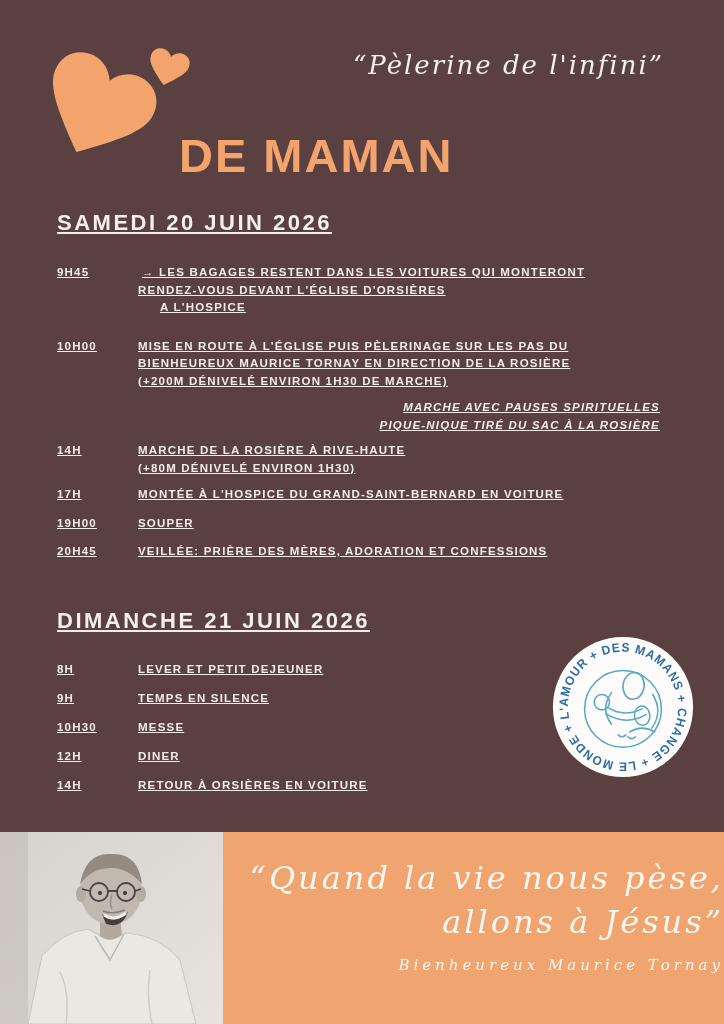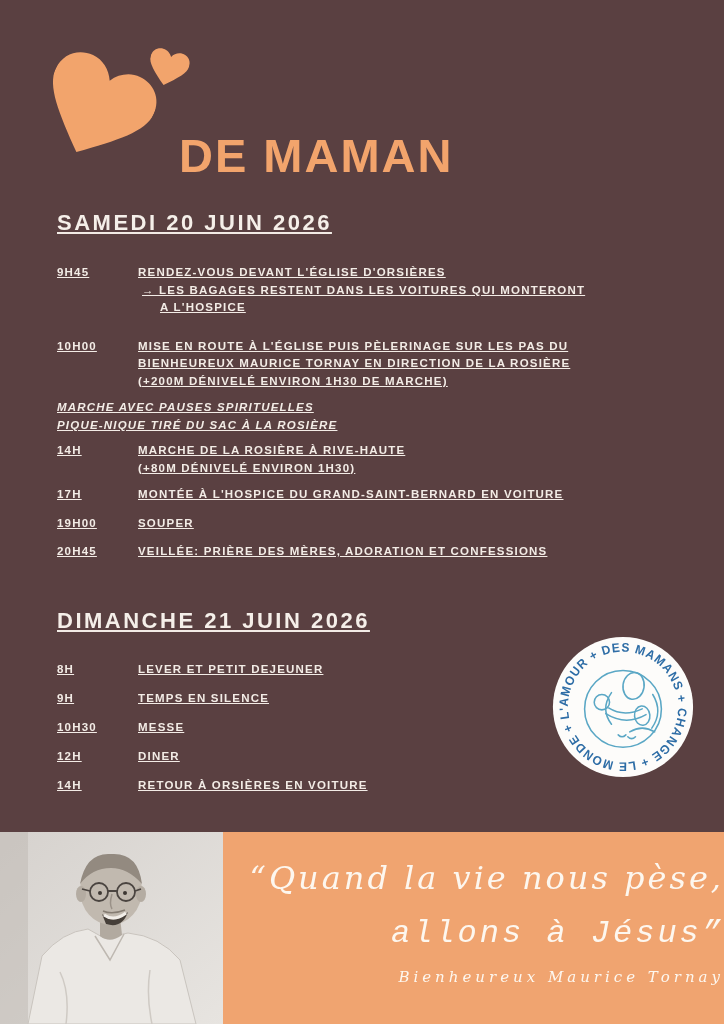--- a/index.html
+++ b/index.html
@@ -40,21 +40,21 @@
   .section-dimanche .section-heading { }
   .row { display: grid; grid-template-columns: 81px 1fr; }
   .row .time { font-size: 11.5px; font-weight: 700; letter-spacing: 1.2px; line-height: 17.5px; }
   .row .line { font-size: 11.5px; font-weight: 700; letter-spacing: 1.2px; line-height: 17.5px; white-space: nowrap; }
   .line.indent-arrow { padding-left: 4px; }
   .line.indent-deep  { padding-left: 22px; }
   .mb-21 { margin-bottom: 21px; }
   .mb-9  { margin-bottom: 9px; }
   .mb-11 { margin-bottom: 11px; }
   .note {
-    text-align: left; margin-bottom: 8px;
+    text-align: right; margin-bottom: 8px;
     font-style: italic;
   }
   .note .line {
     font-size: 11.5px; font-weight: 700; letter-spacing: 1.2px; line-height: 17.5px;
   }
   .section-dimanche .row { margin-bottom: 14px; }
   .section-dimanche .row .time,
   .section-dimanche .row .line { line-height: 15px; }
 
   
@@ -66,44 +66,45 @@
 
   
   .footer { position: absolute; left: 0; top: 832px; width: 724px; height: 192px; }
   .photo { position: absolute; left: 0; top: 0; width: 223px; height: 192px; }
   .quote-panel {
     position: absolute; left: 223px; top: 0; width: 501px; height: 192px;
     background: #f0a470; text-align: right; box-sizing: border-box; padding-top: 26px;
     font-family: "DejaVu Serif", serif; font-style: italic; color: #fdf7ef;
   }
   .quote-line1 { font-size: 32px; letter-spacing: 3px; line-height: 40px; }
-  .quote-line2 { font-size: 32px; letter-spacing: 3px; line-height: 40px; margin-top: 16px; font-family: Liberation Mono, monospace; }
+  .quote-line2 { font-size: 32px; letter-spacing: 3px; line-height: 40px; margin-top: 4px; }
   .quote-attrib { font-size: 15px; letter-spacing: 4px; margin-top: 14px; margin-left: 16px; }
 </style>
 </head>
 <body>
 
 <div class="page">
 
   <svg class="heart heart-large" viewBox="0 0 100 90">
     <path d="M50 88 C20 62 0 44 0 26 C0 10 12 0 26 0 C36 0 45 6 50 15 C55 6 64 0 74 0 C88 0 100 10 100 26 C100 44 80 62 50 88 Z" fill="#f2a46c"></path>
   </svg>
   <svg class="heart heart-small" viewBox="0 0 100 90">
     <path d="M50 88 C20 62 0 44 0 26 C0 10 12 0 26 0 C36 0 45 6 50 15 C55 6 64 0 74 0 C88 0 100 10 100 26 C100 44 80 62 50 88 Z" fill="#f2a46c"></path>
   </svg>
+  <div class="script-quote">“Pèlerine de l'infini”</div>
   <h1 class="page-title">DE MAMAN</h1>
 
   <section class="section section-samedi">
     <h2 class="section-heading">SAMEDI 20 JUIN 2026</h2>
 
     <div class="row mb-21">
       <div class="time">9H45</div>
       <div class="desc">
+        <div class="line indent-arrow">→ LES BAGAGES RESTENT DANS LES VOITURES QUI MONTERONT</div>
         <div class="line">RENDEZ-VOUS DEVANT L'ÉGLISE D'ORSIÈRES</div>
-        <div class="line indent-arrow">→ LES BAGAGES RESTENT DANS LES VOITURES QUI MONTERONT</div>
         <div class="line indent-deep">A L'HOSPICE</div>
       </div>
     </div>
 
     <div class="row mb-9">
       <div class="time">10H00</div>
       <div class="desc">
         <div class="line">MISE EN ROUTE À L'ÉGLISE PUIS PÈLERINAGE SUR LES PAS DU</div>
         <div class="line">BIENHEUREUX MAURICE TORNAY EN DIRECTION DE LA ROSIÈRE</div>
         <div class="line">(+200M DÉNIVELÉ ENVIRON 1H30 DE MARCHE)</div>

